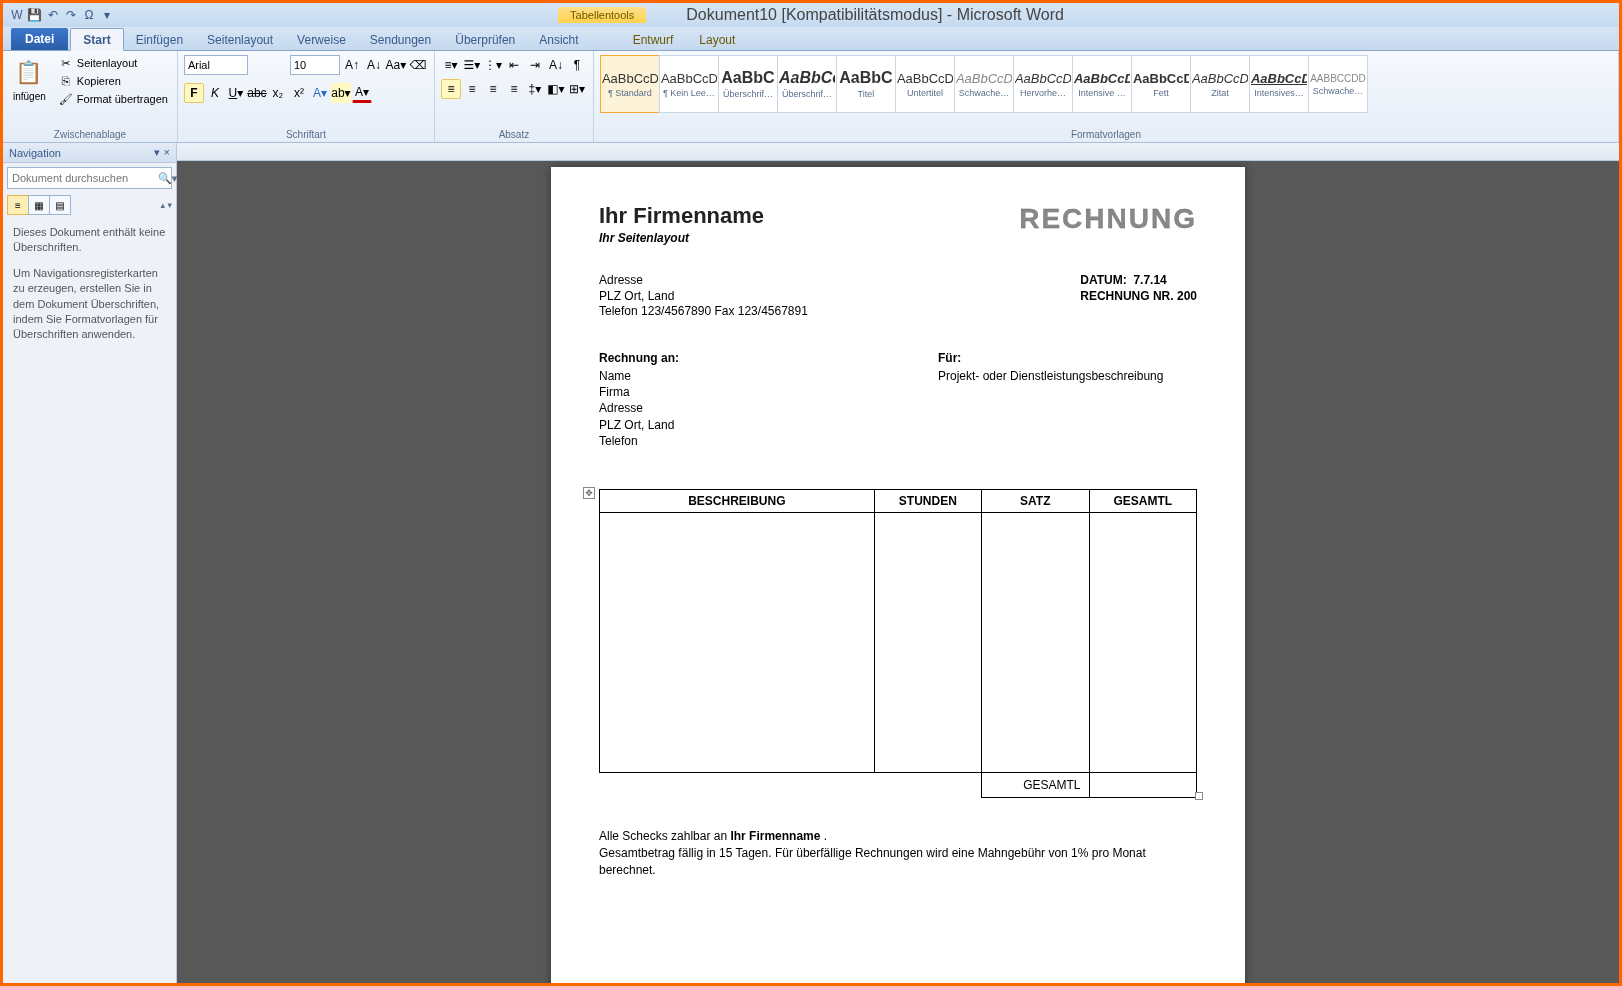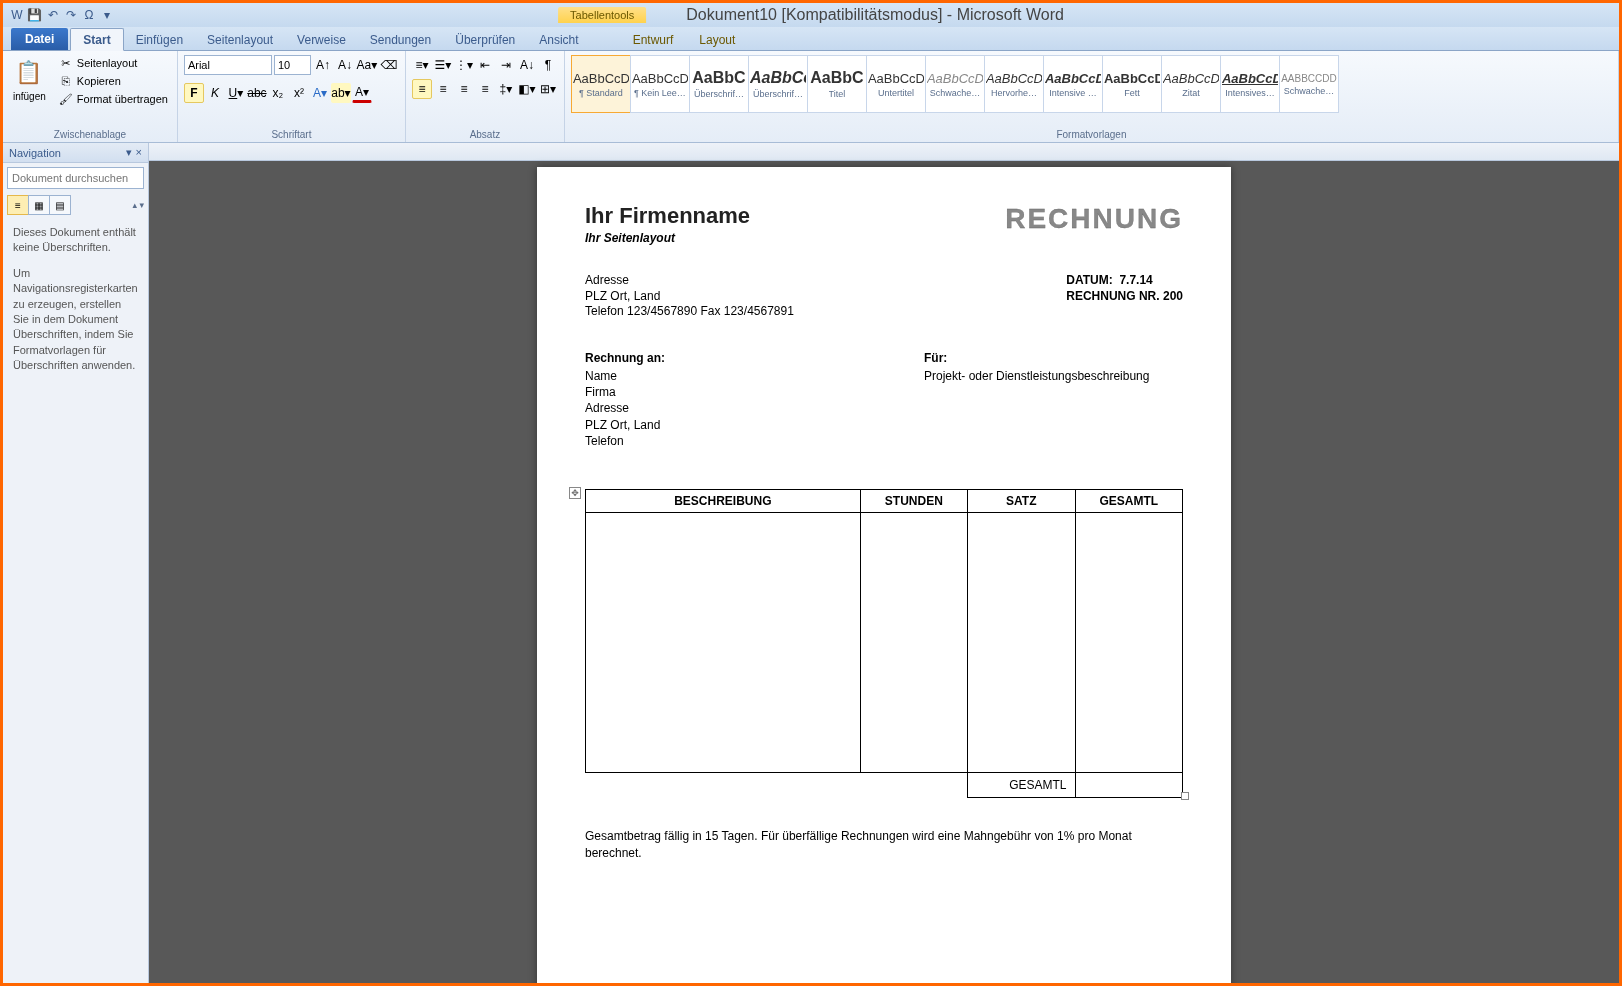--- a/index.html
+++ b/index.html
@@ -27,39 +27,39 @@
 .rgroup-body { display:flex; gap:6px; align-items:flex-start; flex:1;}
 .big-btn { display:flex; flex-direction:column; align-items:center; gap:2px; padding:2px 4px; cursor:pointer; }
 .big-btn .ico { width:32px; height:32px; display:flex;align-items:center;justify-content:center;font-size:22px; }
 .small-btns { display:flex; flex-direction:column; gap:2px; }
 .small-btn { display:flex; align-items:center; gap:4px; padding:1px 3px; cursor:pointer; font-size:11px;}
 .small-btn .ico { width:14px;height:14px;display:flex;align-items:center;justify-content:center;font-size:11px;}
 
 
 .font-row { display:flex; gap:2px; align-items:center; margin-bottom:4px;}
 .font-sel { border:1px solid #9cb3d1; background:#fff; height:20px; font-size:11px; padding:0 3px; }
-.fs1 { width: 88px; } .fs2 { width: 37px; }
+.fs1 { width: 64px; } .fs2 { width: 50px; margin-left: 40px; }
 .tool-btn { width:20px;height:20px;border:1px solid transparent; display:inline-flex;align-items:center;justify-content:center;font-size:12px;cursor:pointer; border-radius:2px;}
 .tool-btn.hl { background:#fff8c0; border:1px solid #e5c860;}
 .font-row2 { display:flex; gap:1px; align-items:center; flex-wrap:wrap; max-width: 230px;}
 
 
 .para-rows { display:flex; flex-direction:column; gap:4px;}
 .para-row { display:flex; gap:1px; align-items:center;}
 
 
 .styles-gallery { display:flex; gap:0; }
 .style-item { width: 60px; height: 58px; border:1px solid #c8d6ea; background:#fff; display:flex; flex-direction:column; align-items:center; justify-content:center; padding:2px; cursor:pointer; font-size:10px; text-align:center; gap:2px; margin-right:-1px;}
 .style-item.sel { border-color:#f7a933; background:#fdf3d9; }
 .style-sample { font-size:13px; color:#333; white-space:nowrap; overflow:hidden; max-width:56px;}
 .style-caption { color:#5a6e8c; font-size:9px; white-space:nowrap; overflow:hidden; max-width:56px; text-overflow:ellipsis;}
 
 
 .main { display:flex; height: calc(986px - 24px - 24px - 92px - 6px); }
-.nav-pane { width: 146px; background:#eef2f8; border-right:1px solid #b8c8de; display:flex; flex-direction:column; font-size:11px;}
+.nav-pane { width: 174px; background:#eef2f8; border-right:1px solid #b8c8de; display:flex; flex-direction:column; font-size:11px;}
 .nav-title { padding:3px 6px; background:linear-gradient(#e3ebf5,#d2dff0); border-bottom:1px solid #b8c8de; display:flex; justify-content:space-between;align-items:center; color:#3b5b8c;}
 .nav-search { margin:4px; display:flex; border:1px solid #9cb3d1; background:#fff; height:22px; align-items:center;}
 .nav-search input { border:none; flex:1; font-size:11px; padding:0 4px; outline:none; background:transparent;}
 .nav-search .s { width:20px; text-align:center; color:#5a6e8c;}
 .nav-tabs { display:flex; gap:0; margin:2px 4px; align-items:center;}
 .nav-tab { width:22px;height:20px;border:1px solid #9cb3d1;background:#f5f8fc;display:flex;align-items:center;justify-content:center;font-size:10px;cursor:pointer; margin-right:-1px;}
 .nav-tab.sel { background:#fdeeb3; border-color:#e5b84a;}
 .nav-text { padding: 8px 10px; color:#555; font-size:11px; line-height:1.4;}
 
 .doc-area { flex:1; background:#585858; overflow:auto; display:flex; justify-content:center; padding-top:6px; position:relative;}
@@ -355,17 +355,18 @@
             <td>GESAMTL</td>
             <td></td>
           </tr>
         </tbody>
       </table>
       <div style="position:relative">
         <div class="table-anchor" style="right:-6px;top:-6px;width:8px;height:8px;border:1px solid #888"></div>
       </div>
 
       <div class="footer-text">
+        <div><span>Alle Schecks zahlbar an </span><b>Ihr Firmenname</b><span> .</span></div>
         <div>Gesamtbetrag fällig in 15 Tagen. Für überfällige Rechnungen wird eine Mahngebühr von 1% pro Monat berechnet.</div>
       </div>
     </div>
   </div>
 </div>
 
 </body></html>

